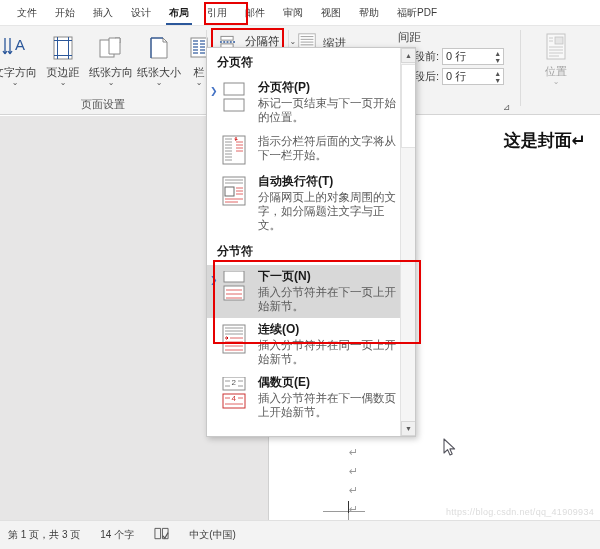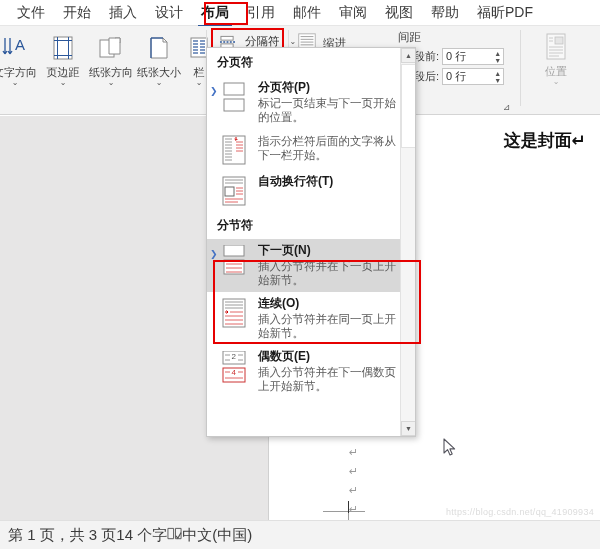--- a/index.html
+++ b/index.html
@@ -17,21 +17,21 @@
   .tabbar {
     height: 26px;
     background: #ffffff;
     display: flex;
     align-items: center;
     padding-left: 8px;
     position: relative;
     border-bottom: 1px solid #e6e6e6;
   }
   .tab {
-    font-size: 14px;
+    font-size: 10px;
     color: #3b3b3b;
     padding: 3px 9px;
     white-space: nowrap;
     position: relative;
   }
   .tab.active {
     color: #1a1a1a;
     font-weight: bold;
   }
   .tab.active::after {
@@ -186,22 +186,22 @@
   
   .statusbar {
     position: absolute;
     left: 0; right: 0; bottom: 0;
     height: 29px;
     background: #f3f3f3;
     border-top: 1px solid #e0e0e0;
     display: flex;
     align-items: center;
     padding-left: 8px;
-    gap: 0;
-    font-size: 15px;
+    gap: 20px;
+    font-size: 10px;
     color: #3b3b3b;
   }
 
   
   .menu {
     position: absolute;
     left: 206px; top: 47px;
     width: 210px; height: 390px;
     background: #ffffff;
     border: 1px solid #c8c8c8;
@@ -356,20 +356,21 @@
                 <line x1="13" y1="15" x2="18" y2="15"></line>
               <line x1="6" y1="18" x2="11" y2="18"></line>
                 <line x1="13" y1="18" x2="18" y2="18"></line>
             </g>
           </svg>
         </div>
         <div class="lb">栏</div>
         <div class="caret-sm">⌄</div>
       </div>
     </div>
+    <div class="glabel">页面设置</div>
   </div>
 
   <div class="gsep" style="left:206px;"></div>
 
   <div style="position:absolute; left:216px; top:6px;">
     <div class="smallbtn">
       <svg width="15" height="14" viewBox="0 0 16 14">
         <rect x="1" y="1" width="13" height="4" fill="#fff" stroke="#8a8a8a" stroke-width="1"></rect>
         <rect x="1" y="9" width="13" height="4" fill="#fff" stroke="#8a8a8a" stroke-width="1"></rect>
         <line x1="0" y1="7" x2="16" y2="7" stroke="#2b579a" stroke-width="1.4" stroke-dasharray="2,1.5"></line>
@@ -559,20 +560,21 @@
             <line x1="16" y1="12" x2="23" y2="12"></line>
               <line x1="16" y1="15" x2="23" y2="15"></line>
             <line x1="16" y1="18" x2="23" y2="18"></line>
             <line x1="5" y1="23" x2="23" y2="23"></line>
               <line x1="5" y1="26" x2="18" y2="26"></line>
           </g>
         </svg>
       </div>
       <div class="mtxt">
         <div class="mtitle">自动换行符(T)</div>
+        <div class="mdesc">分隔网页上的对象周围的文字，如分隔题注文字与正文。</div>
       </div>
     </div>
 
     <div class="sec-head">分节符</div>
 
     <div class="mitem sel">
       <span class="guide">❯</span>
       <div class="mico">
         <svg width="28" height="30" viewBox="0 0 28 30">
           <rect x="4" y="0" width="20" height="11" fill="#fff" stroke="#8a8a8a" stroke-width="1"></rect>

